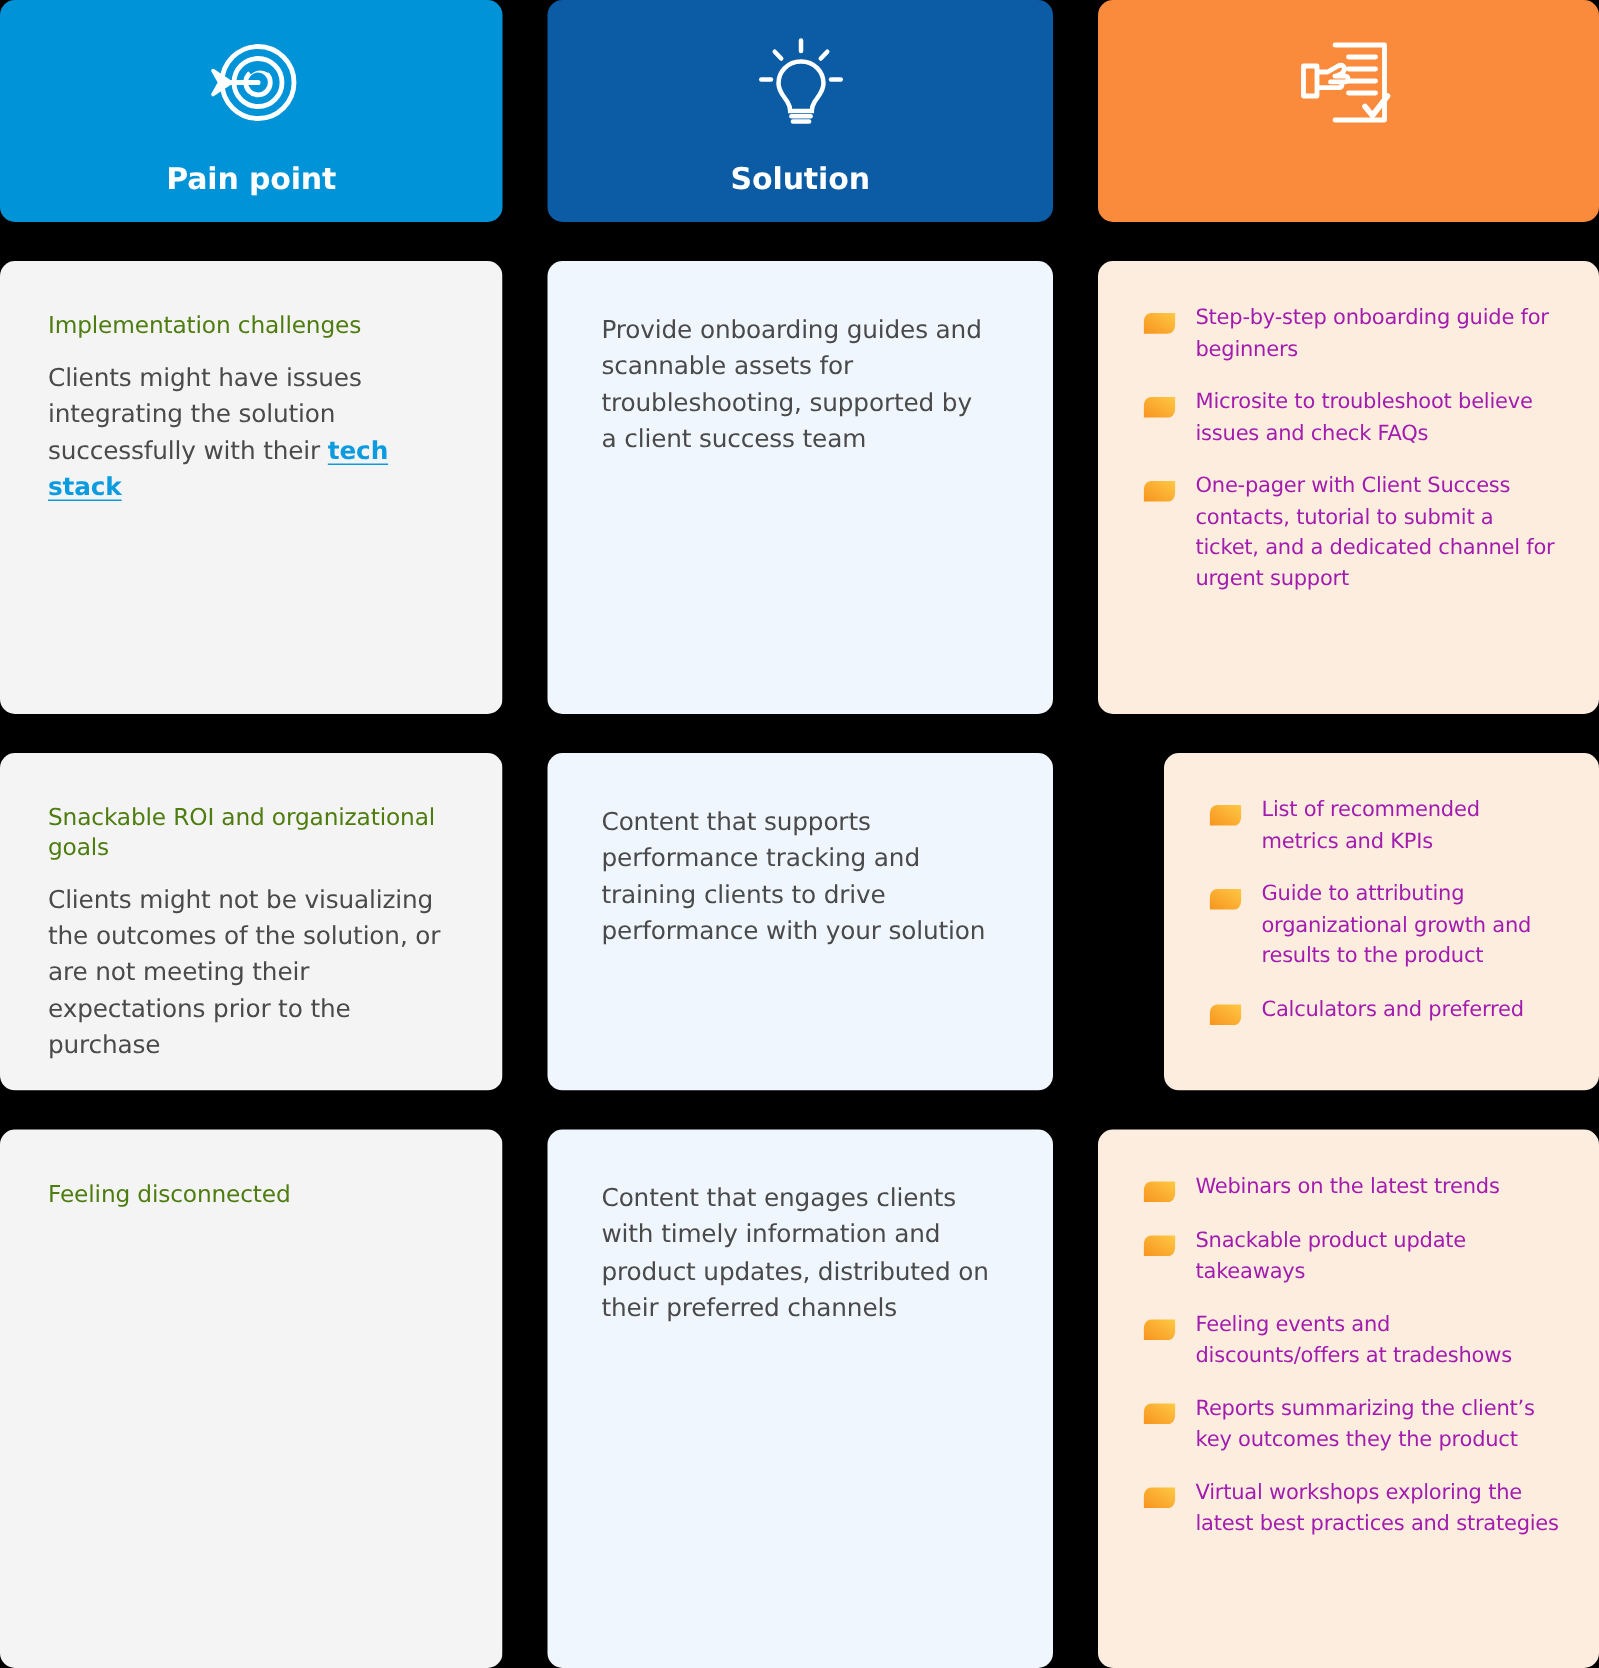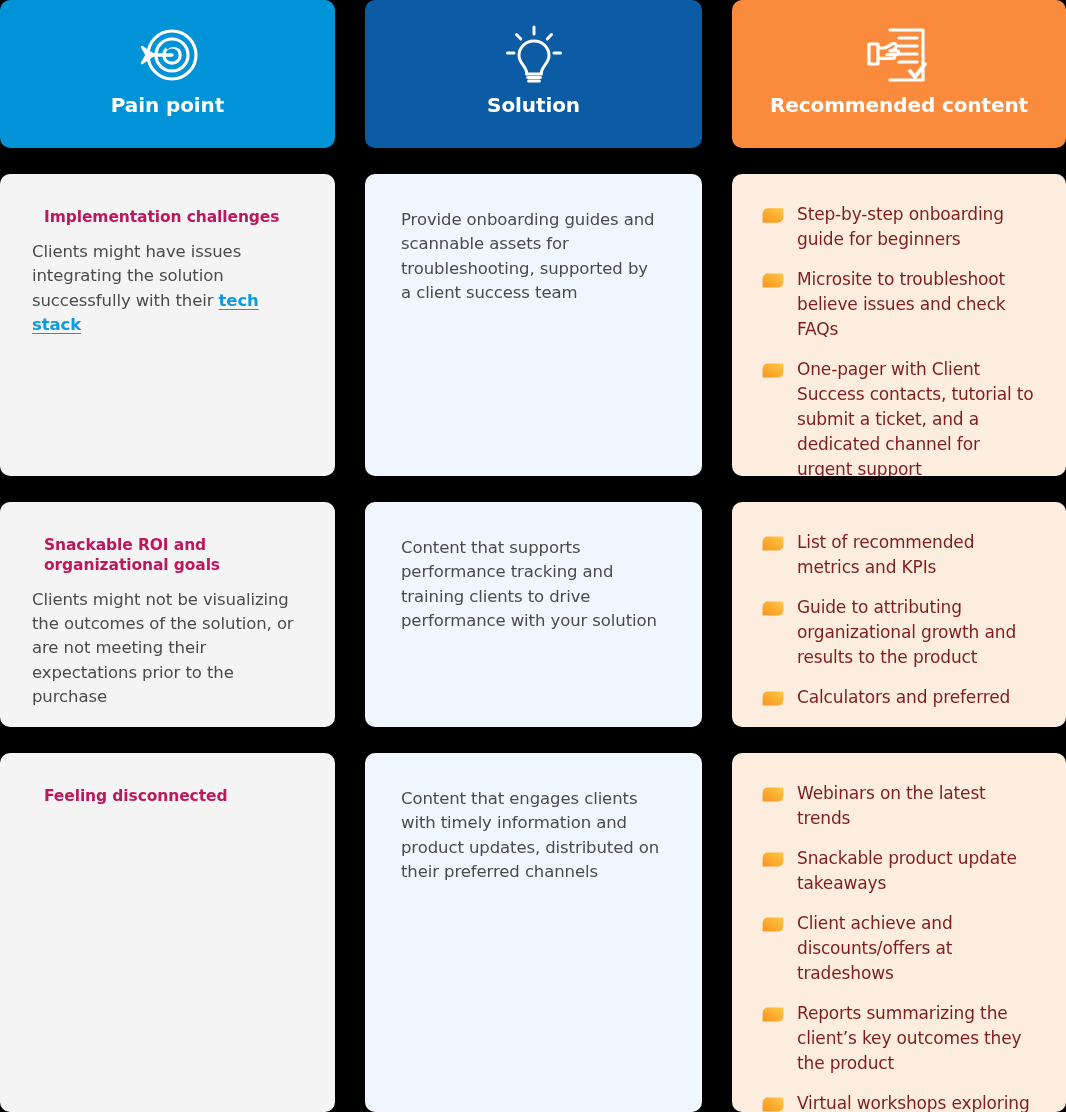--- a/index.html
+++ b/index.html
@@ -37,40 +37,39 @@
     align-items: center;
     justify-content: center;
   }
   .hdr .hdr-title {
     color: #ffffff;
     font-size: 20px;
     font-weight: bold;
     letter-spacing: -0.1px;
     line-height: 1.1;
     text-align: center;
-    margin-top: 2px;
+    margin-top: 16px;
   }
 
   
   .card {
     border-radius: 10px;
     padding: 34px 32px 24px 32px;
   }
   .card.pain  { background: #F4F4F4; }
   .card.sol   { background: #EFF6FD; padding-left: 36px; padding-right: 40px; }
   .card.rec   { background: #FDEDDE; padding-left: 30px; padding-right: 26px; padding-top: 28px; }
 
   .card-heading {
     font-size: 15.5px;
-    font-weight: bold;
-    color: #be185d;
+    font-weight: normal;
+    color: #4d7c0f;
     line-height: 1.28;
     margin-bottom: 12px;
     letter-spacing: -0.1px;
-    margin-left: 12px;
   }
   .card-body {
     font-size: 16.5px;
     color: #4a4a4a;
     line-height: 1.48;
     letter-spacing: -0.1px;
   }
   .card.sol .card-body { font-size: 16.5px; line-height: 1.47; }
 
   a.inline-link {
@@ -89,22 +88,22 @@
   }
   ul.rec-list li:last-child { margin-bottom: 0; }
   .leaf-bullet {
     flex: 0 0 auto;
     width: 22px;
     height: 15px;
     margin-right: 13px;
     margin-top: 6px;
   }
   .rec-text {
-    font-size: 17px;
-    color: #7f1d1d;
+    font-size: 14px;
+    color: #a21caf;
     line-height: 1.47;
     letter-spacing: -0.15px;
   }
 
   .spacer { background: #000000; }
 </style>
 </head>
 <body>
 
 <svg width="0" height="0" style="position:absolute" aria-hidden="true">
@@ -158,21 +157,20 @@
         <path d="M24 6 L57 6 L57 56 L24 56"></path>
         <path d="M33 14 L51 14"></path>
         <path d="M33 22 L51 22"></path>
         <path d="M33 30 L51 30"></path>
         <path d="M33 38 L51 38"></path>
         <path d="M44 47 L49 53 L59 40" stroke-width="3.8"></path>
         <path d="M8 24 L19 24 L26 20 C29 18.6 31 20.5 30 23 C29.4 24.6 27 26.2 24 26.8 L31 26.8 C33.2 26.8 33.2 30.6 31 30.6 L21 30.6 L27 30.6 C29.2 30.6 29.2 34.4 27 34.4 L19 34.4 L8 34.4 Z" fill="#FA8B3C"></path>
         <path d="M3 20 L12 20 L12 40 L3 40 Z" fill="#FA8B3C"></path>
       </svg>
     </span>
-    <span class="hdr-title">Recommended content</span>
   </div>
 
   <div class="spacer" style="grid-column:1/6;grid-row:2;"></div>
 
   <div class="card pain" style="grid-column:1;grid-row:3;">
     <div class="card-heading">Implementation challenges</div>
     <div class="card-body"><span>Clients might have issues integrating the solution successfully with their </span><a class="inline-link" href="#">tech stack</a></div>
   </div>
   <div class="spacer" style="grid-column:2;grid-row:3;"></div>
   <div class="card sol" style="grid-column:3;grid-row:3;">
@@ -207,21 +205,21 @@
 
   <div class="card pain" style="grid-column:1;grid-row:5;">
     <div class="card-heading">Snackable ROI and organizational goals</div>
     <div class="card-body">Clients might not be visualizing the outcomes of the solution, or are not meeting their expectations prior to the purchase</div>
   </div>
   <div class="spacer" style="grid-column:2;grid-row:5;"></div>
   <div class="card sol" style="grid-column:3;grid-row:5;">
     <div class="card-body">Content that supports performance tracking and training clients to drive performance with your solution</div>
   </div>
   <div class="spacer" style="grid-column:4;grid-row:5;"></div>
-  <div class="card rec" style="grid-column:5;grid-row:5;">
+  <div class="card rec" style="grid-column:5;grid-row:5;margin-left:44px;">
     <ul class="rec-list">
       <li>
         <svg class="leaf-bullet" viewBox="0 0 22 15">
             <path d="M5.5 0.6 C2.6 0.6 0.6 3 0.6 6.5 L0.6 14.4 L16.5 14.4 C19.4 14.4 21.4 12 21.4 8.5 L21.4 0.6 Z" fill="url(#leafGrad)"></path>
           </svg>
         <span class="rec-text">List of recommended metrics and KPIs</span>
       </li>
       <li>
         <svg class="leaf-bullet" viewBox="0 0 22 15">
             <path d="M5.5 0.6 C2.6 0.6 0.6 3 0.6 6.5 L0.6 14.4 L16.5 14.4 C19.4 14.4 21.4 12 21.4 8.5 L21.4 0.6 Z" fill="url(#leafGrad)"></path>
@@ -258,21 +256,21 @@
       <li>
         <svg class="leaf-bullet" viewBox="0 0 22 15">
             <path d="M5.5 0.6 C2.6 0.6 0.6 3 0.6 6.5 L0.6 14.4 L16.5 14.4 C19.4 14.4 21.4 12 21.4 8.5 L21.4 0.6 Z" fill="url(#leafGrad)"></path>
           </svg>
         <span class="rec-text">Snackable product update takeaways</span>
       </li>
       <li>
         <svg class="leaf-bullet" viewBox="0 0 22 15">
             <path d="M5.5 0.6 C2.6 0.6 0.6 3 0.6 6.5 L0.6 14.4 L16.5 14.4 C19.4 14.4 21.4 12 21.4 8.5 L21.4 0.6 Z" fill="url(#leafGrad)"></path>
           </svg>
-        <span class="rec-text">Client achieve and discounts/offers at tradeshows</span>
+        <span class="rec-text">Feeling events and discounts/offers at tradeshows</span>
       </li>
       <li>
         <svg class="leaf-bullet" viewBox="0 0 22 15">
             <path d="M5.5 0.6 C2.6 0.6 0.6 3 0.6 6.5 L0.6 14.4 L16.5 14.4 C19.4 14.4 21.4 12 21.4 8.5 L21.4 0.6 Z" fill="url(#leafGrad)"></path>
           </svg>
         <span class="rec-text">Reports summarizing the client’s key outcomes they the product</span>
       </li>
       <li>
         <svg class="leaf-bullet" viewBox="0 0 22 15">
             <path d="M5.5 0.6 C2.6 0.6 0.6 3 0.6 6.5 L0.6 14.4 L16.5 14.4 C19.4 14.4 21.4 12 21.4 8.5 L21.4 0.6 Z" fill="url(#leafGrad)"></path>

